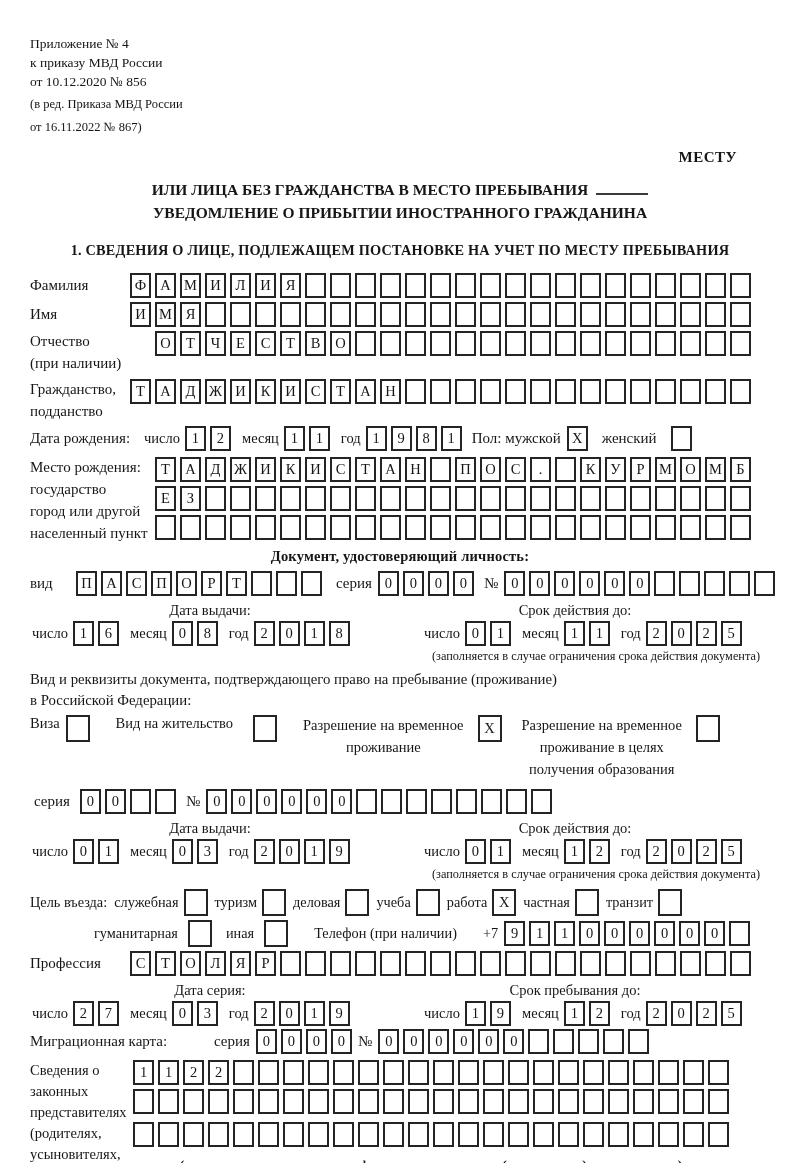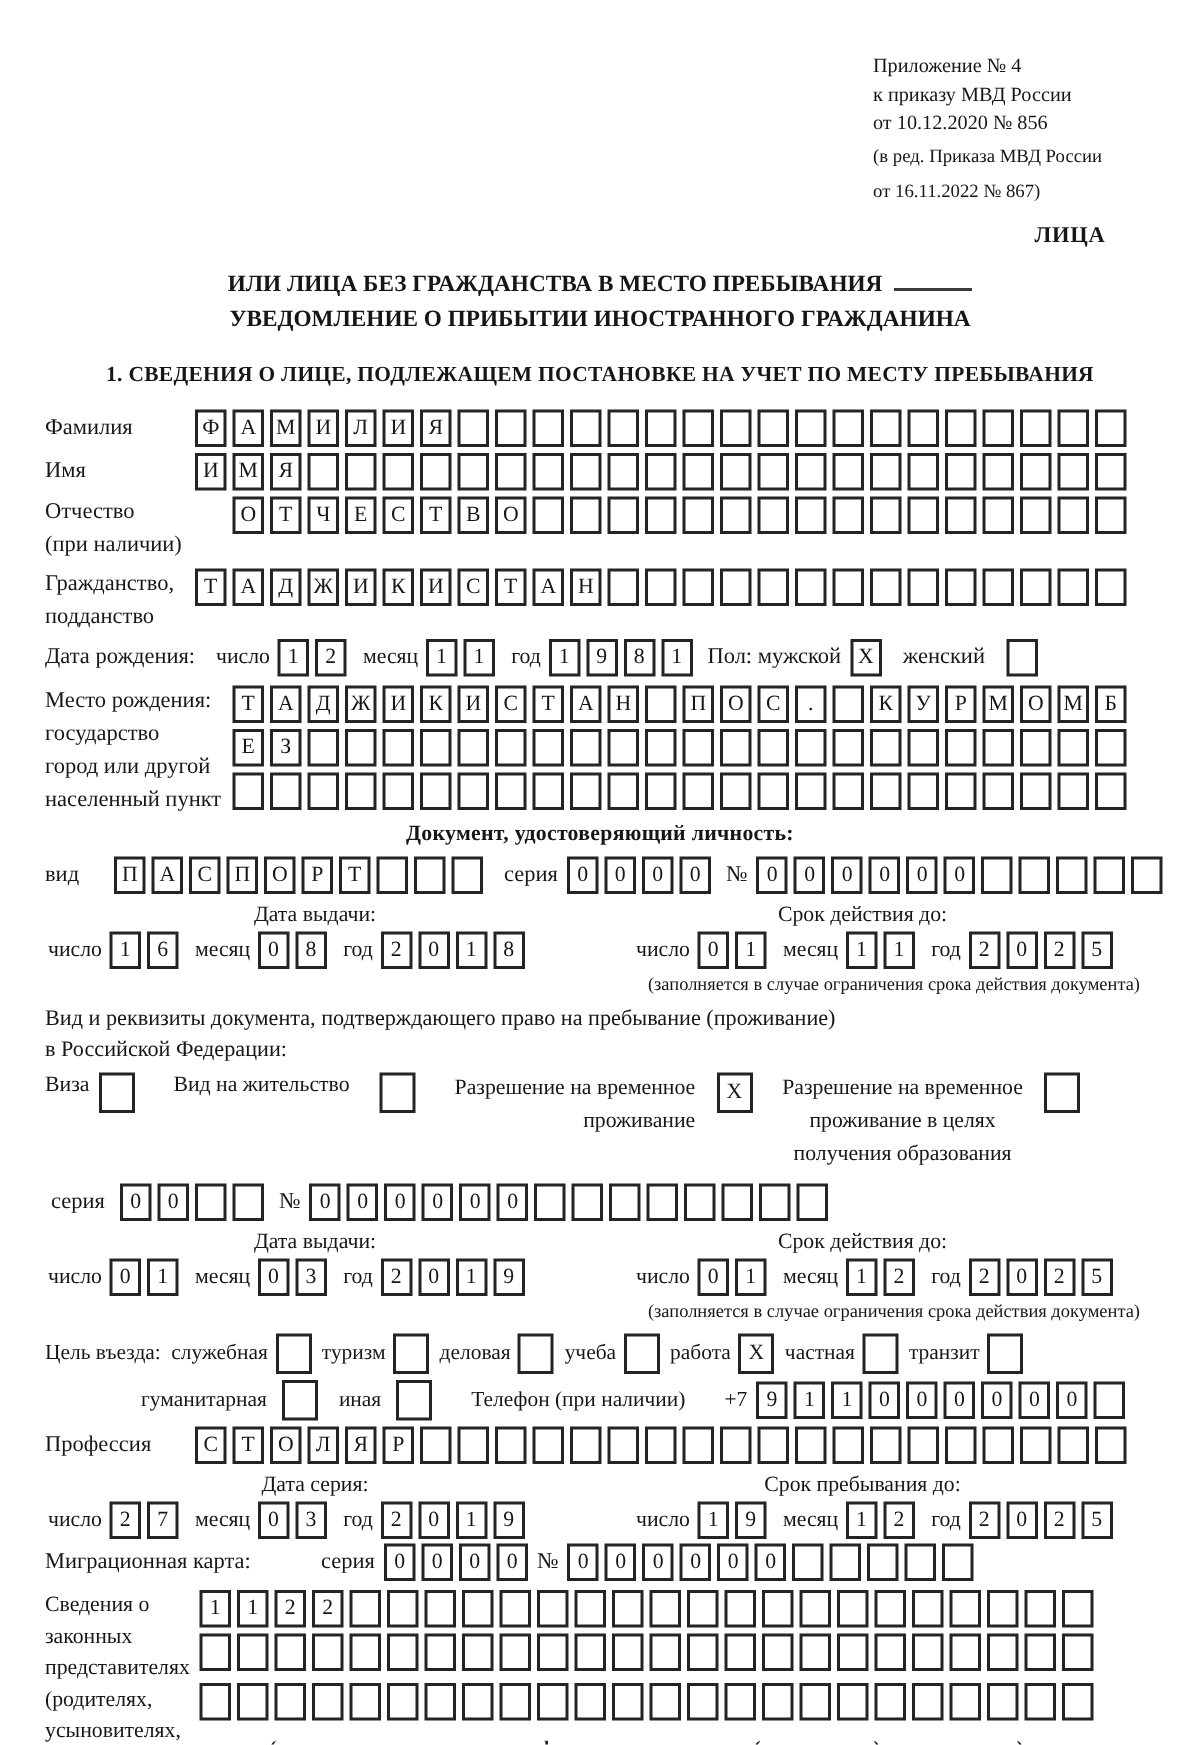--- a/index.html
+++ b/index.html
@@ -5,21 +5,21 @@
   * { margin:0; padding:0; box-sizing:border-box; }
   html,body { background:#fff; }
   body {
     width:800px; height:1163px; overflow:hidden;
     color:#161616;
     font-family:"Liberation Serif", serif;
   }
   .page { padding:34px 30px 0 30px; }
 
   
-  .hdr { margin-left:552px; font-size:13.5px; line-height:1.42; }
+  .hdr { font-size:13.5px; line-height:1.42; }
   .hdr .sub { font-size:12.5px; margin-top:5px; }
   .forma { text-align:right; padding-right:33px; font-weight:bold; font-size:15px; margin-top:12px; letter-spacing:0.5px; }
 
   .title { text-align:center; font-weight:bold; font-size:15.5px; margin-top:12px; line-height:1.5; }
   .blank-line { display:inline-block; width:52px; height:14px; border-bottom:2.5px solid #3a3a3a; margin-left:8px; }
   .sec { text-align:center; font-weight:bold; font-size:14.3px; margin-top:18px; margin-bottom:14px; letter-spacing:0.2px; }
 
   
   .frow { display:flex; align-items:center; margin-bottom:4px; font-size:15px; }
   .frow.tall { margin-bottom:6px; }
@@ -51,21 +51,21 @@
   .dgrp .glbl { margin-left:6px; }
   .dgrp .glbl.first { margin-left:2px; }
 
   .note-r { text-align:right; font-size:12.3px; padding-right:10px; margin:1px 0 7px 0; }
   .plain { font-size:14.8px; margin-bottom:4px; }
 
   
   .permit { display:flex; align-items:flex-start; margin:6px 0 8px 0; font-size:14.5px; }
   .clbl { text-align:center; line-height:1.5; flex:none; }
   .gap6 { margin-left:6px; } .gap10 { margin-left:10px; } .gap14 { margin-left:14px; }
-  .gap20 { margin-left:20px; } .gap26 { margin-left:26px;text-align:right; }
+  .gap20 { margin-left:20px; } .gap26 { margin-left:26px; }
 
   .opt { margin-left:7px; margin-right:5px; font-size:14.3px; }
   .purpose-row { font-size:14.3px; }
   .indent { margin-left:64px; }
 
   .note-c { text-align:center; font-size:12.8px; font-weight:bold; margin-top:7px; }
   .mt2 { margin-top:2px; }
 </style>
 </head>
 <body>
@@ -73,21 +73,21 @@
 <div class="page">
 
   <div class="hdr">
     <div>Приложение № 4</div>
     <div>к приказу МВД России</div>
     <div>от 10.12.2020 № 856</div>
     <div class="sub">(в ред. Приказа МВД России</div>
     <div class="sub">от 16.11.2022 № 867)</div>
   </div>
 
-  <div class="forma">ЛИЦА</div>
+  <div class="forma">МЕСТУ</div>
 
   <div class="title">
     <div><span>ИЛИ ЛИЦА БЕЗ ГРАЖДАНСТВА В МЕСТО ПРЕБЫВАНИЯ</span><span class="blank-line"></span></div>
     <div>УВЕДОМЛЕНИЕ О ПРИБЫТИИ ИНОСТРАННОГО ГРАЖДАНИНА</div>
   </div>
 
   <div class="sec">1. СВЕДЕНИЯ О ЛИЦЕ, ПОДЛЕЖАЩЕМ ПОСТАНОВКЕ НА УЧЕТ ПО МЕСТУ ПРЕБЫВАНИЯ</div>
 
   <div class="frow">
     <span class="lbl lb-100">Фамилия</span>

